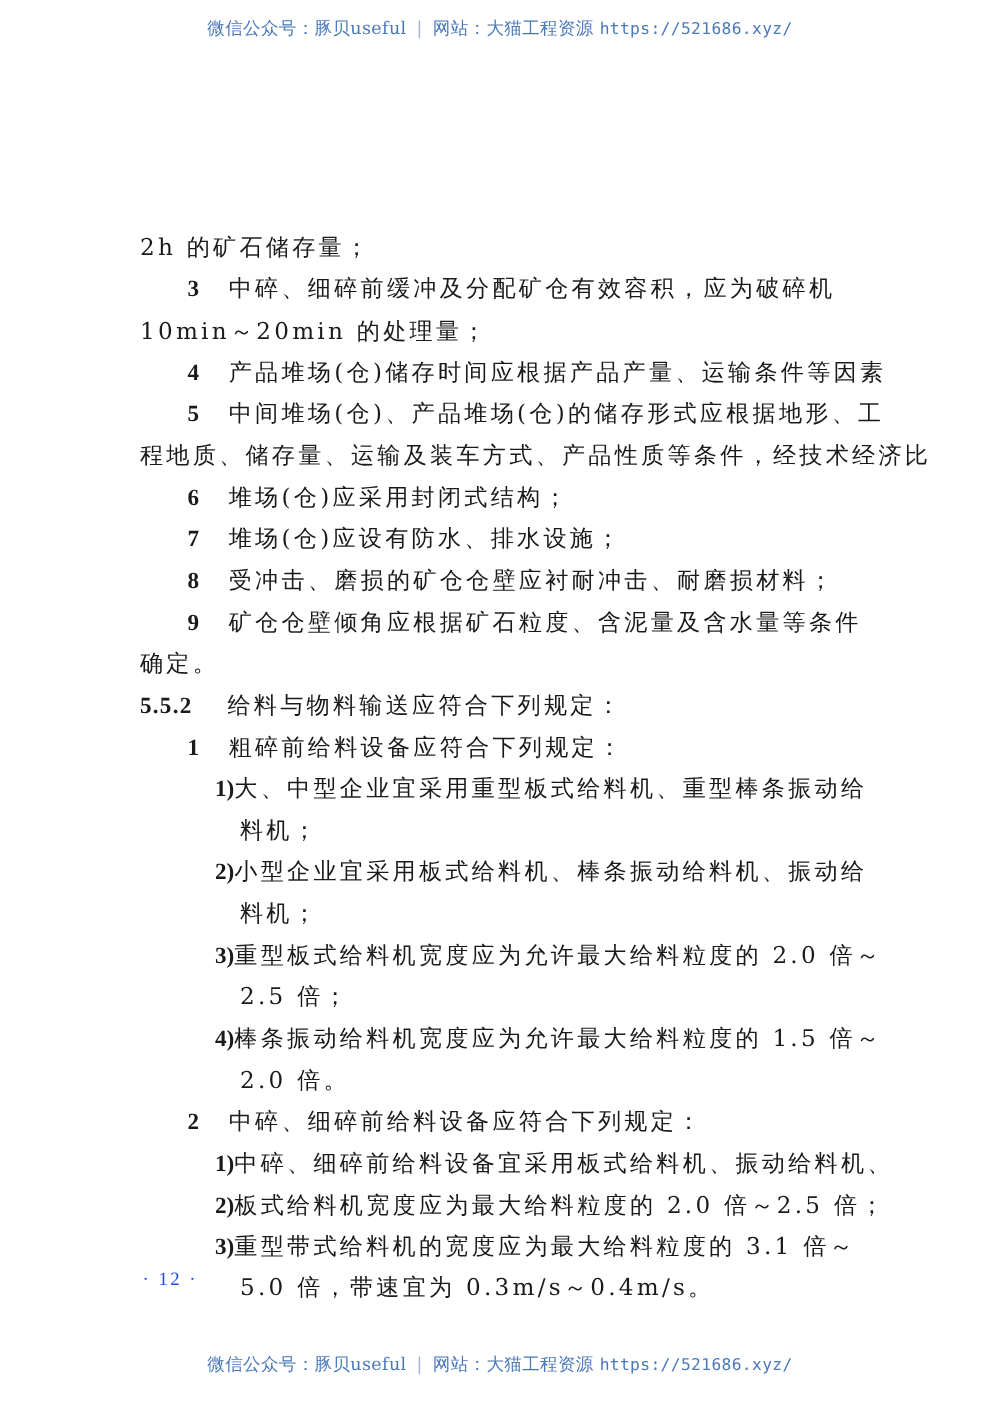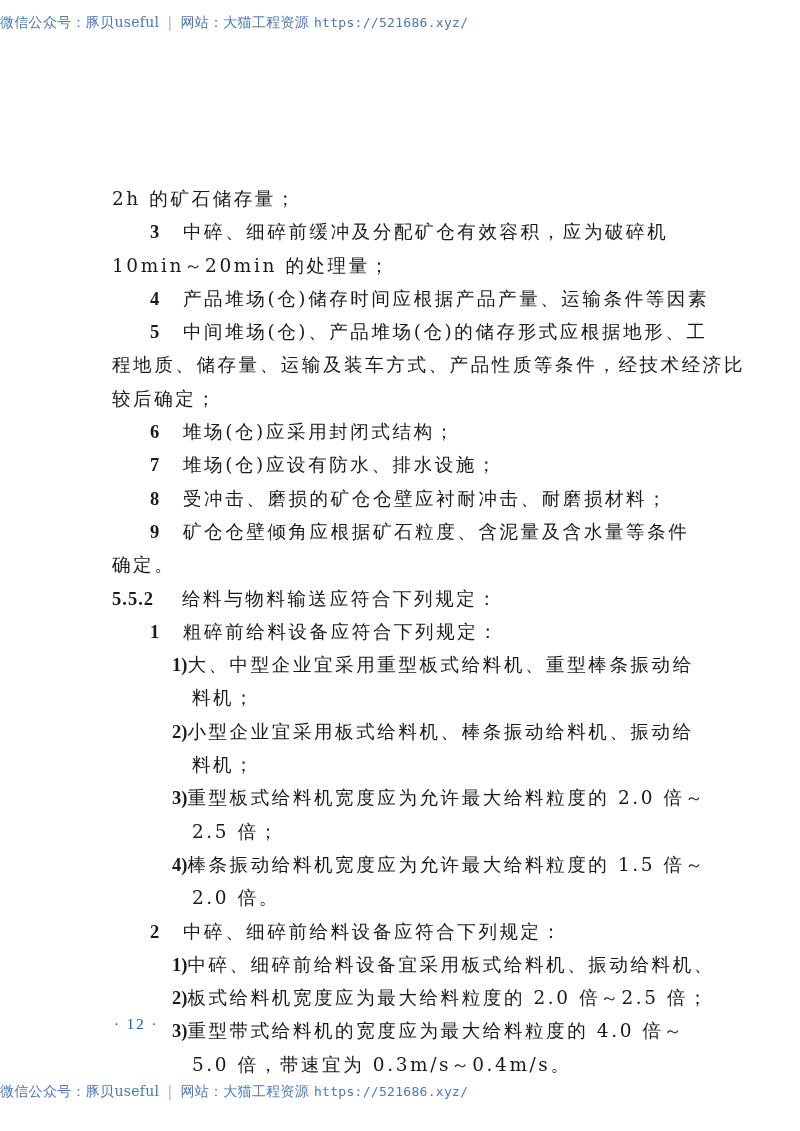--- a/index.html
+++ b/index.html
@@ -1,21 +1,21 @@
 <!DOCTYPE html>
 <html><head>
 <meta charset="utf-8">
 <style>
   html, body { margin: 0; padding: 0; }
   body {
     width: 800px; height: 1131px; background: #ffffff; position: relative; overflow: hidden;
     font-family: "DejaVu Serif", "Liberation Serif", serif; color: #1a1a1a;
   }
   .watermark {
-    position: absolute; left: 0; width: 800px; 
+    position: absolute; left: 0; width: 800px; text-align: center;
     font-size: 14px; color: #4a78b8; letter-spacing: 0.3px;
     font-family: "DejaVu Serif", "Liberation Serif", serif;
   }
   .watermark .sep { color: #9ab3d6; margin: 0 8px; }
   .watermark .url { font-family: "DejaVu Sans Mono", "Liberation Mono", monospace; font-size: 13px; }
   .wm-top { top: 14px; }
   .wm-bottom { top: 1083px; }
 
   .page { position: absolute; left: 112px; top: 141px; width: 560px; margin-top: 41px; }
   .line { font-size: 18.5px; line-height: 33.3px; height: 33.3px; white-space: nowrap; letter-spacing: 2.6px; }
@@ -37,40 +37,39 @@
   <span class="url">https://521686.xyz/</span>
 </div>
 
 <div class="page" id="doc">
     <div class="line"><span>2h 的矿石储存量；</span></div>
     <div class="line ind1"><span class="num item">3</span><span>中碎、细碎前缓冲及分配矿仓有效容积，应为破碎机</span></div>
     <div class="line"><span>10min～20min 的处理量；</span></div>
     <div class="line ind1"><span class="num item">4</span><span>产品堆场(仓)储存时间应根据产品产量、运输条件等因素</span></div>
     <div class="line ind1"><span class="num item">5</span><span>中间堆场(仓)、产品堆场(仓)的储存形式应根据地形、工</span></div>
     <div class="line"><span>程地质、储存量、运输及装车方式、产品性质等条件，经技术经济比</span></div>
-    <div class="line"><span>较后确定；</span></div>
     <div class="line ind1"><span class="num item">6</span><span>堆场(仓)应采用封闭式结构；</span></div>
     <div class="line ind1"><span class="num item">7</span><span>堆场(仓)应设有防水、排水设施；</span></div>
     <div class="line ind1"><span class="num item">8</span><span>受冲击、磨损的矿仓仓壁应衬耐冲击、耐磨损材料；</span></div>
     <div class="line ind1"><span class="num item">9</span><span>矿仓仓壁倾角应根据矿石粒度、含泥量及含水量等条件</span></div>
     <div class="line"><span>确定。</span></div>
     <div class="line"><span class="num clause">5.5.2</span><span>给料与物料输送应符合下列规定：</span></div>
     <div class="line ind1"><span class="num item">1</span><span>粗碎前给料设备应符合下列规定：</span></div>
     <div class="line ind2"><span class="num sub">1)</span><span>大、中型企业宜采用重型板式给料机、重型棒条振动给</span></div>
     <div class="line ind2c"><span>料机；</span></div>
     <div class="line ind2"><span class="num sub">2)</span><span>小型企业宜采用板式给料机、棒条振动给料机、振动给</span></div>
     <div class="line ind2c"><span>料机；</span></div>
     <div class="line ind2"><span class="num sub">3)</span><span>重型板式给料机宽度应为允许最大给料粒度的 2.0 倍～</span></div>
     <div class="line ind2c"><span>2.5 倍；</span></div>
     <div class="line ind2"><span class="num sub">4)</span><span>棒条振动给料机宽度应为允许最大给料粒度的 1.5 倍～</span></div>
     <div class="line ind2c"><span>2.0 倍。</span></div>
     <div class="line ind1"><span class="num item">2</span><span>中碎、细碎前给料设备应符合下列规定：</span></div>
     <div class="line ind2"><span class="num sub">1)</span><span>中碎、细碎前给料设备宜采用板式给料机、振动给料机、</span></div>
     <div class="line ind2"><span class="num sub">2)</span><span>板式给料机宽度应为最大给料粒度的 2.0 倍～2.5 倍；</span></div>
-    <div class="line ind2"><span class="num sub">3)</span><span>重型带式给料机的宽度应为最大给料粒度的 4.0 倍～</span></div>
+    <div class="line ind2"><span class="num sub">3)</span><span>重型带式给料机的宽度应为最大给料粒度的 3.1 倍～</span></div>
     <div class="line ind2c"><span>5.0 倍，带速宜为 0.3m/s～0.4m/s。</span></div>
   </div>
 
 <div class="pageno">· 12 ·</div>
 
 <div class="watermark wm-bottom">
   <span>微信公众号：豚贝useful</span><span class="sep">|</span><span>网站：大猫工程资源</span>
   <span class="url">https://521686.xyz/</span>
 </div>
 

